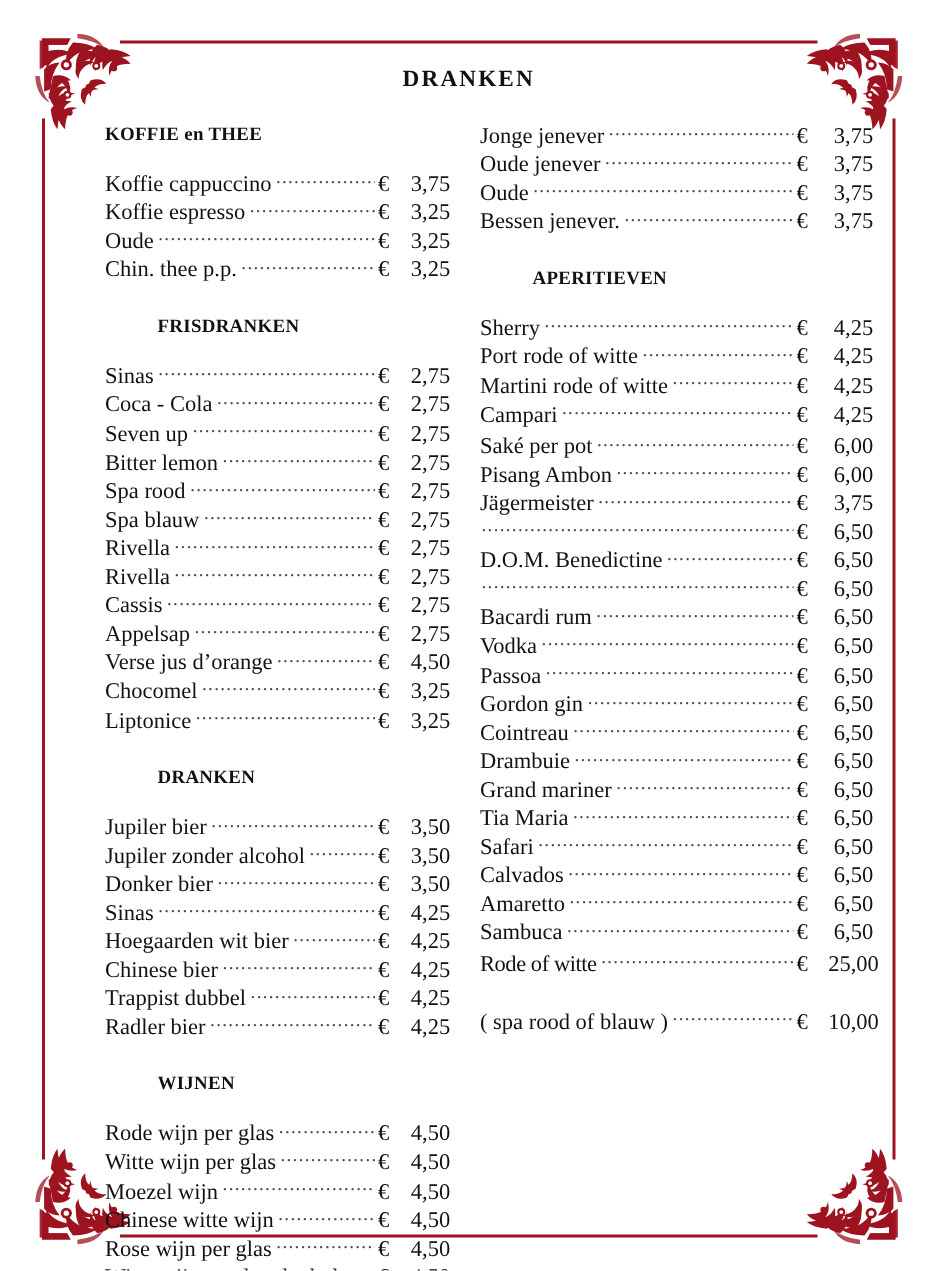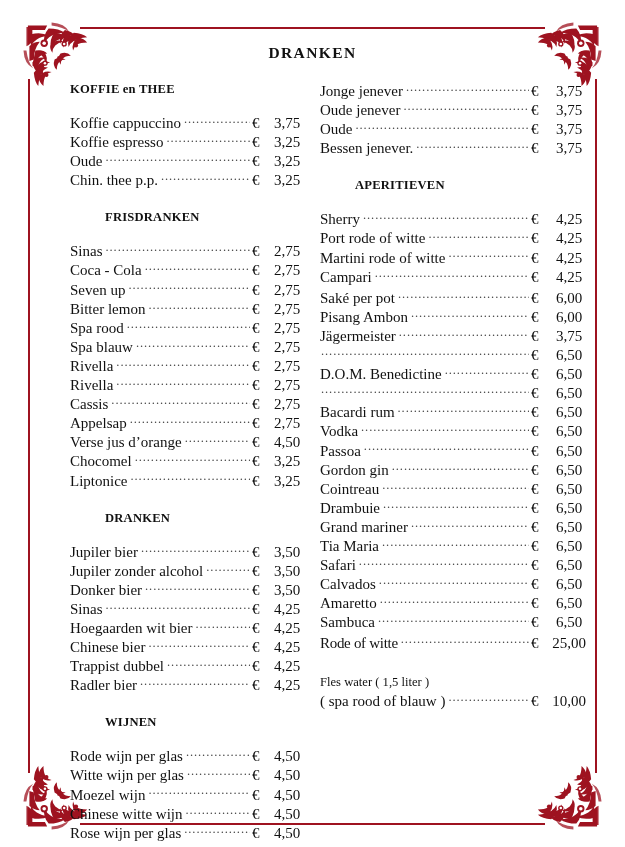--- a/index.html
+++ b/index.html
@@ -676,21 +676,20 @@
         <div class="section">
           <div class="items">
             <div class="item">
               <span class="item-name tight">Rode of witte</span>
               <span class="leader"></span>
               <span class="cur">€</span>
               <span class="price">25,00</span>
             </div>
           </div>
           <div class="item-multiline">
-            <div class="first-line">Fles water ( 1,5 liter )</div>
             <div class="item">
               <span class="item-name">( spa rood of blauw )</span>
               <span class="leader"></span>
               <span class="cur">€</span>
               <span class="price">10,00</span>
             </div>
           </div>
         </div>
       </div>
   </div>

